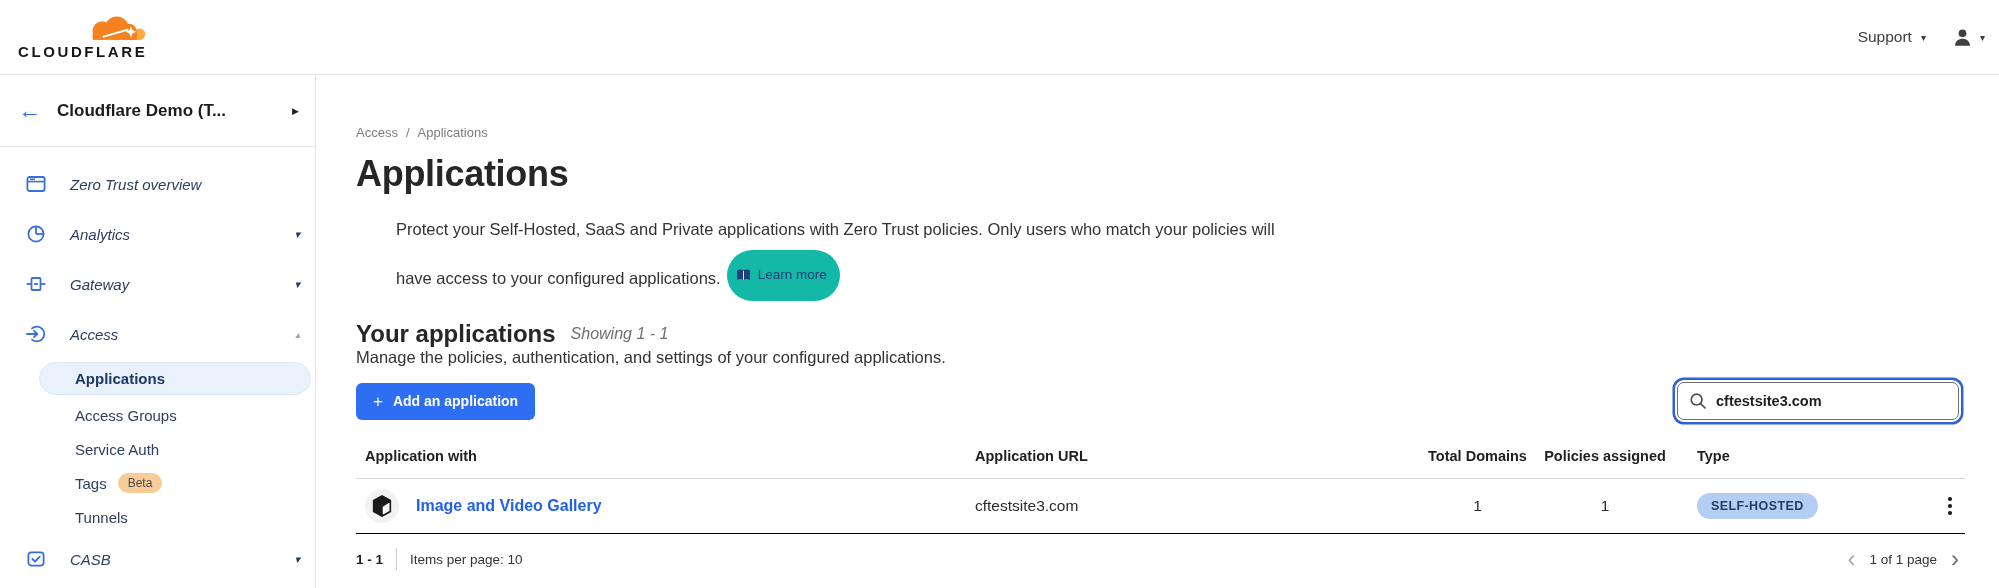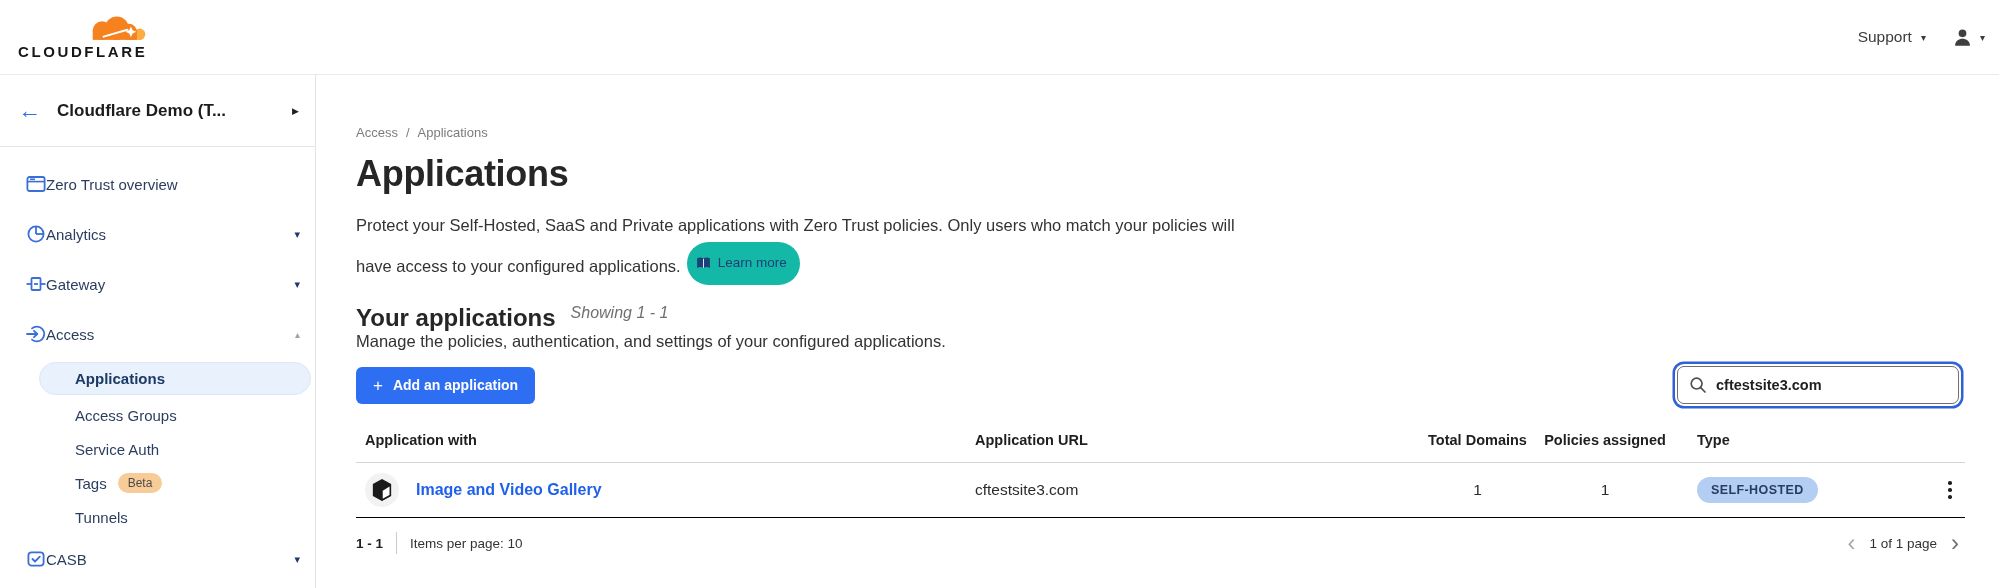--- a/index.html
+++ b/index.html
@@ -23,44 +23,44 @@
   .main { flex:1; padding:0 34px 0 40px; }
 
   
   .account-row { height:72px; display:flex; align-items:center; gap:16px;
     padding:0 16px 0 18px; border-bottom:1px solid #e4e4e4; }
   .back-arrow { font-size:23px; color:#2f6ee0; cursor:pointer; line-height:1; }
   .account-name { flex:1; font-size:17px; font-weight:700; color:#1c1c1c; white-space:nowrap; overflow:hidden; }
   .account-caret { font-size:9px; color:#1f1f1f; }
 
   .nav { padding-top:12px; }
-  .nav-item { height:50px; display:flex; align-items:center; padding:0 15px 0 26px; cursor:pointer; }
+  .nav-item { height:50px; display:flex; align-items:center; gap:24px; padding:0 15px 0 26px; cursor:pointer;font-style:italic; }
   .nav-icon { width:20px; height:20px; flex-shrink:0; }
   .nav-label { flex:1; font-size:15px; color:#2c3e5f; }
   .nav-caret { font-size:11px; color:#1b3a6b; }
   .nav-caret.muted { font-size:10px; color:#9aa5b1; }
 
   .sub-item { height:34px; display:flex; align-items:center; padding-left:75px;
     font-size:15px; color:#2c3e5f; cursor:pointer; }
   .sub-item.selected { height:33px; margin:3px 4px 3px 39px; padding-left:35px;
     border-radius:17px; background:#e8f1fc; border:1px solid #d9e8fb;
     font-weight:700; color:#1d3a66; }
   .beta-badge { margin-left:11px; background:#f8cc98; color:#4c4c4c; font-size:12px;
     padding:3px 10px 3.5px; border-radius:999px; }
 
   
   .breadcrumb { margin-top:50px; display:flex; gap:8px; font-size:13px; color:#7c7c7c; }
   .crumb { cursor:pointer; }
   .page-title { margin-top:13px; font-size:36px; font-weight:700; color:#262626; letter-spacing:-0.3px; }
-  .intro { margin-top:13px; max-width:895px; font-size:16.5px; line-height:34px; color:#333; }
+  .intro { margin-top:13px; max-width:895px; font-size:16.5px; line-height:42px; color:#333;margin-left:40px; }
   .learn-more { display:inline-flex; align-items:center; gap:7px; margin-left:6px; vertical-align:2px;
     background:#14b8a6; color:#1c4077; border-radius:999px; padding:4px 13px 5px 9px;
     font-size:13.5px; font-weight:500; cursor:pointer; }
 
-  .section-head { margin-top:19px; display:flex; align-items:flex-start; gap:15px; }
+  .section-head { margin-top:19px; display:flex; align-items:center; gap:15px; }
   .section-title { font-size:24px; font-weight:700; color:#262626; }
   .showing { font-size:16px; font-style:italic; color:#6f6f6f; }
   .section-desc { font-size:16.5px; color:#333; }
 
   .toolbar { margin-top:15px; display:flex; align-items:center; justify-content:space-between; }
   .add-btn { display:flex; align-items:center; gap:10px; height:37px; padding:0 17px;
     background:#2e6ef2; color:#fff; border:none; border-radius:6px;
     font-family:inherit; font-size:14px; font-weight:600; cursor:pointer; }
   .add-btn .plus { font-size:17px; font-weight:400; line-height:1; }
   .search-wrap { position:relative; width:282px; height:38px; margin-right:6px;

